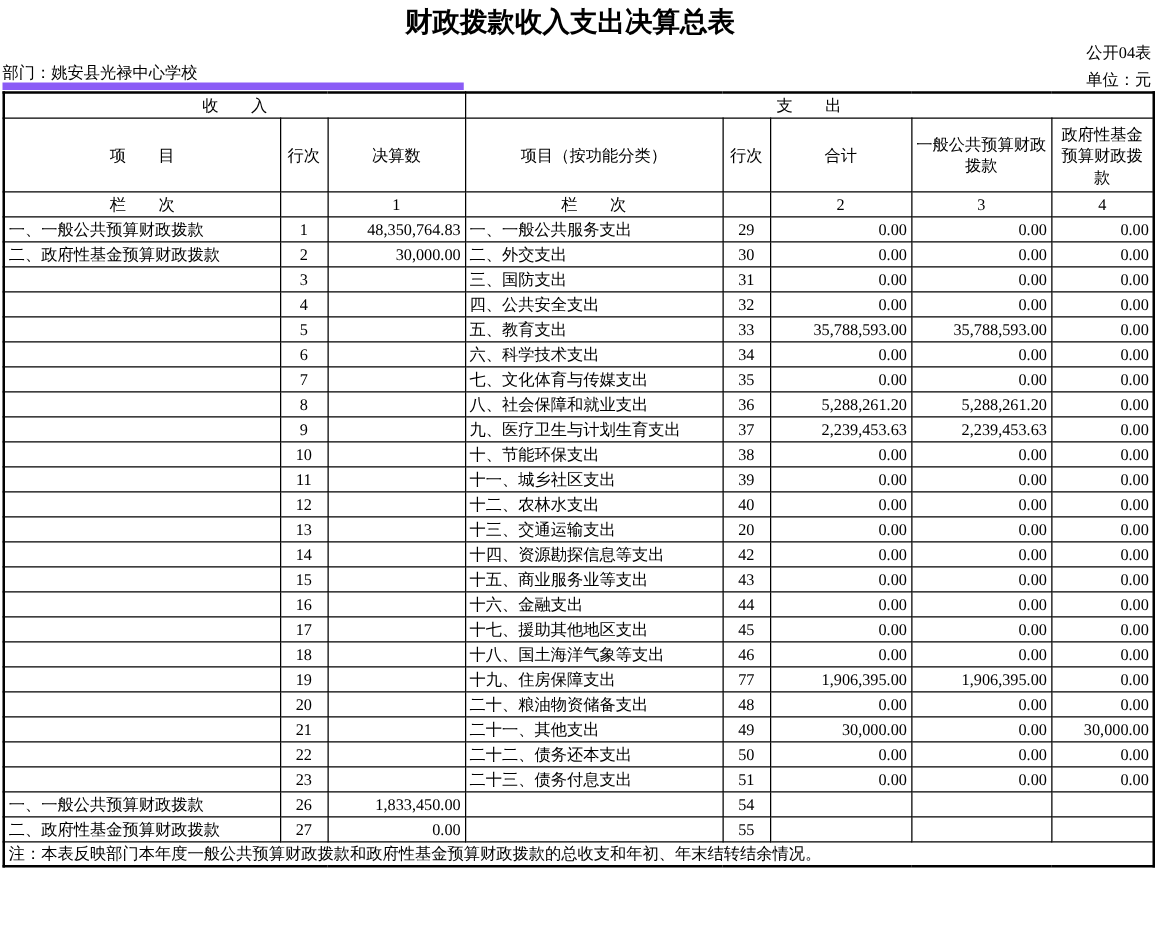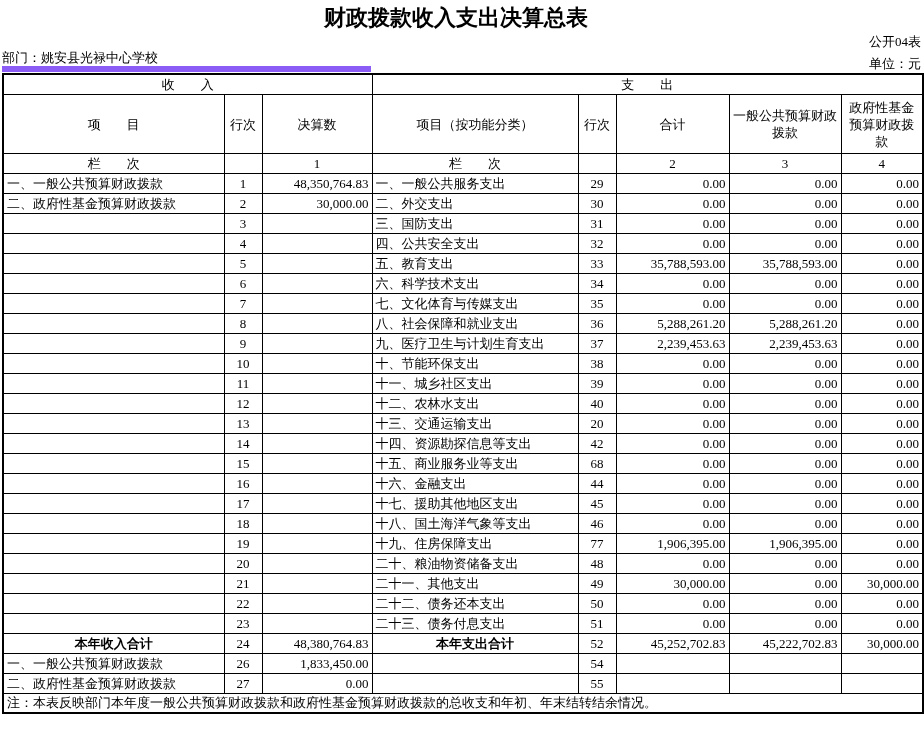--- a/index.html
+++ b/index.html
@@ -231,21 +231,21 @@
           <td class="c">42</td>
           <td class="r">0.00</td>
           <td class="r">0.00</td>
           <td class="r">0.00</td>
         </tr>
         <tr>
           <td class="l"></td>
           <td class="c">15</td>
           <td class="r"></td>
           <td class="l">十五、商业服务业等支出</td>
-          <td class="c">68</td>
+          <td class="c">43</td>
           <td class="r">0.00</td>
           <td class="r">0.00</td>
           <td class="r">0.00</td>
         </tr>
         <tr>
           <td class="l"></td>
           <td class="c">16</td>
           <td class="r"></td>
           <td class="l">十六、金融支出</td>
           <td class="c">44</td>
@@ -318,30 +318,20 @@
           <td class="c">23</td>
           <td class="r"></td>
           <td class="l">二十三、债务付息支出</td>
           <td class="c">51</td>
           <td class="r">0.00</td>
           <td class="r">0.00</td>
           <td class="r">0.00</td>
         </tr>
       </tbody>
     <tbody id="summary-rows">
-        <tr>
-          <td class="c bold">本年收入合计</td>
-          <td class="c">24</td>
-          <td class="r">48,380,764.83</td>
-          <td class="c bold">本年支出合计</td>
-          <td class="c">52</td>
-          <td class="r">45,252,702.83</td>
-          <td class="r">45,222,702.83</td>
-          <td class="r">30,000.00</td>
-        </tr>
         <tr>
           <td class="l">一、一般公共预算财政拨款</td>
           <td class="c">26</td>
           <td class="r">1,833,450.00</td>
           <td class="l"></td>
           <td class="c">54</td>
           <td class="r"></td>
           <td class="r"></td>
           <td class="r"></td>
         </tr>

